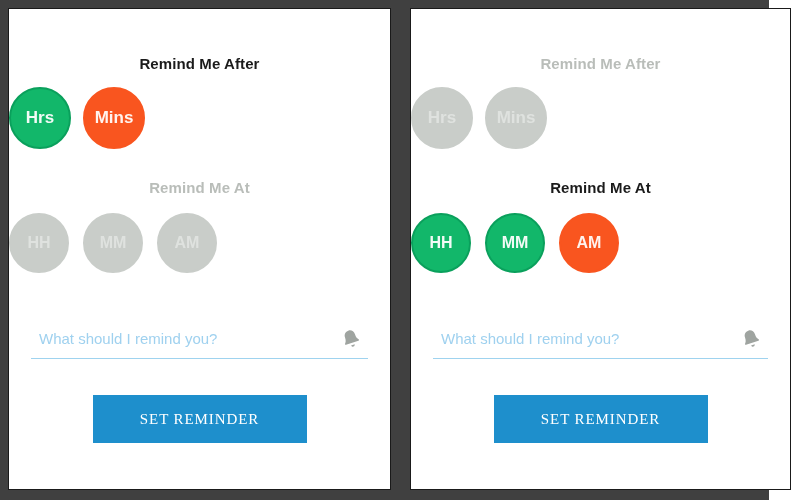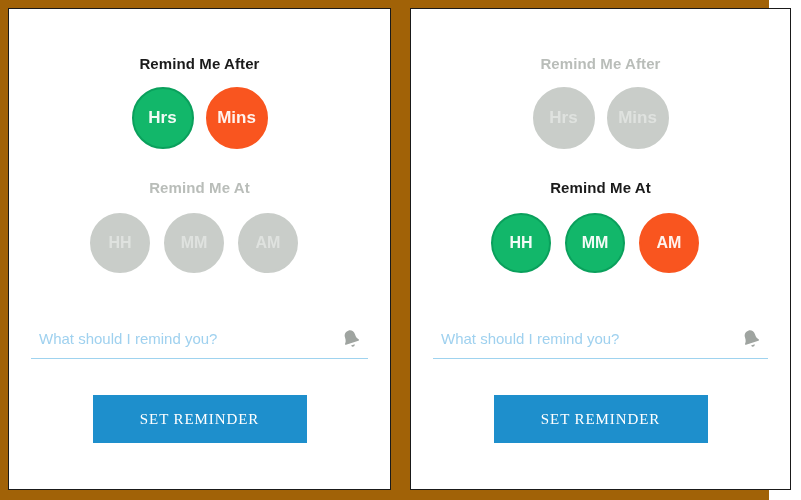--- a/index.html
+++ b/index.html
@@ -9,21 +9,21 @@
     width: 801px;
     height: 500px;
     overflow: hidden;
     font-family: "Liberation Sans", sans-serif;
   }
 
   #stage {
     position: relative;
     width: 769px;
     height: 500px;
-    background: #a16207;
+    background: #404040;
   }
 
   .panel {
     position: absolute;
     top: 8px;
     height: 482px;
     background: #ffffff;
     border: 1px solid #1a1a1a;
     box-sizing: border-box;
   }
@@ -45,21 +45,21 @@
     letter-spacing: 0.1px;
     line-height: 18px;
     white-space: nowrap;
   }
   .section-title.active   { color: #1b1b1b; }
   .section-title.inactive { color: #b9bdb9; }
 
   
   .circle-row {
     display: flex;
-    justify-content: center;
+    justify-content: flex-start;
     align-items: center;
   }
   .circle-row.after-row { gap: 12px; }
   .circle-row.at-row    { gap: 14px; }
 
   .circle {
     border-radius: 50%;
     display: flex;
     align-items: center;
     justify-content: center;

